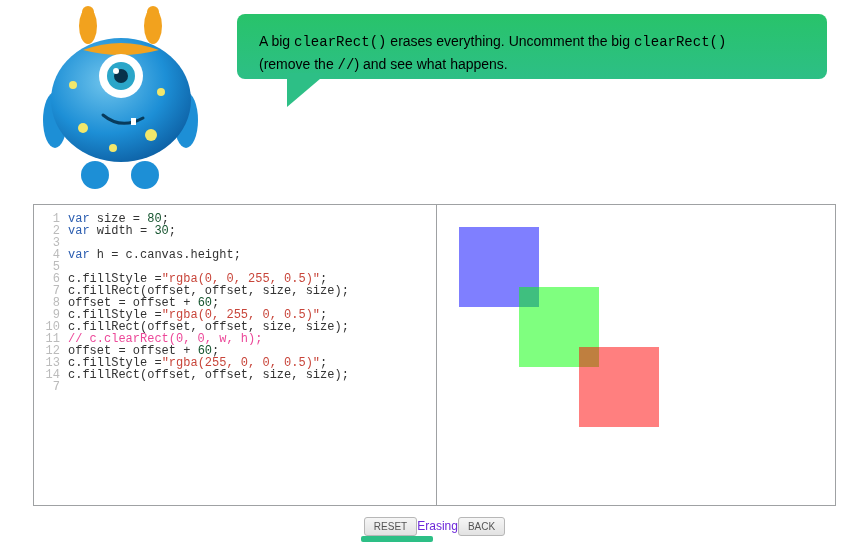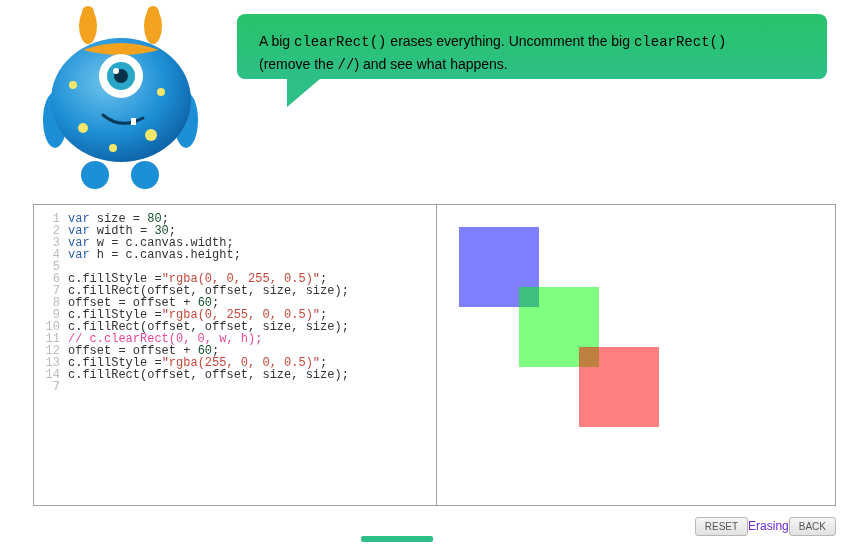--- a/index.html
+++ b/index.html
@@ -92,21 +92,21 @@
   .sq.green { left: 82px; top: 82px;  background: rgba(0,255,0,0.5); }
   .sq.red   { left: 142px; top: 142px; background: rgba(255,0,0,0.5); }
 
   
   .footer {
     position: absolute;
     left: 33px; top: 512px;
     width: 803px; height: 28px;
     display: flex;
     align-items: center;
-    justify-content: flex-end;
+    justify-content: center;
   }
   .btn {
     background: linear-gradient(#f6f6f6,#e2e2e2);
     border: 1px solid #b7b7b7;
     border-radius: 3px;
     font-size: 10px;
     color: #555;
     padding: 3px 9px;
     cursor: pointer;
     font-family: Arial, sans-serif;
@@ -179,21 +179,21 @@
     <circle cx="128" cy="92" r="4" fill="#f2e76b"></circle>
     <circle cx="118" cy="135" r="6" fill="#f2e76b"></circle>
     <circle cx="80" cy="148" r="4" fill="#f2e76b"></circle>
   </svg>
 </div>
 
 <div class="panel">
   <div class="editor" id="editor">
       <div class="line"><span class="ln">1</span><span><span class="kw">var </span><span>size = </span><span class="num">80</span><span>;</span></span></div>
       <div class="line"><span class="ln">2</span><span><span class="kw">var </span><span>width = </span><span class="num">30</span><span>;</span></span></div>
-      <div class="line"><span class="ln">3</span><span><span class="kw">var </span><span>w = c.canvas.width;</span></span></div>
+      <div class="line"><span class="ln">3</span></div>
       <div class="line"><span class="ln">4</span><span><span class="kw">var </span><span>h = c.canvas.height;</span></span></div>
       <div class="line"><span class="ln">5</span><span><span></span></span></div>
       <div class="line"><span class="ln">6</span><span><span>c.fillStyle =</span><span class="str">"rgba(0, 0, 255, 0.5)"</span><span>;</span></span></div>
       <div class="line"><span class="ln">7</span><span><span>c.fillRect(offset, offset, size, size);</span></span></div>
       <div class="line"><span class="ln">8</span><span><span>offset = offset + </span><span class="num">60</span><span>;</span></span></div>
       <div class="line"><span class="ln">9</span><span><span>c.fillStyle =</span><span class="str">"rgba(0, 255, 0, 0.5)"</span><span>;</span></span></div>
       <div class="line"><span class="ln">10</span><span><span>c.fillRect(offset, offset, size, size);</span></span></div>
       <div class="line"><span class="ln">11</span><span><span class="cmt">// c.clearRect(0, 0, w, h);</span></span></div>
       <div class="line"><span class="ln">12</span><span><span>offset = offset + </span><span class="num">60</span><span>;</span></span></div>
       <div class="line"><span class="ln">13</span><span><span>c.fillStyle =</span><span class="str">"rgba(255, 0, 0, 0.5)"</span><span>;</span></span></div>

